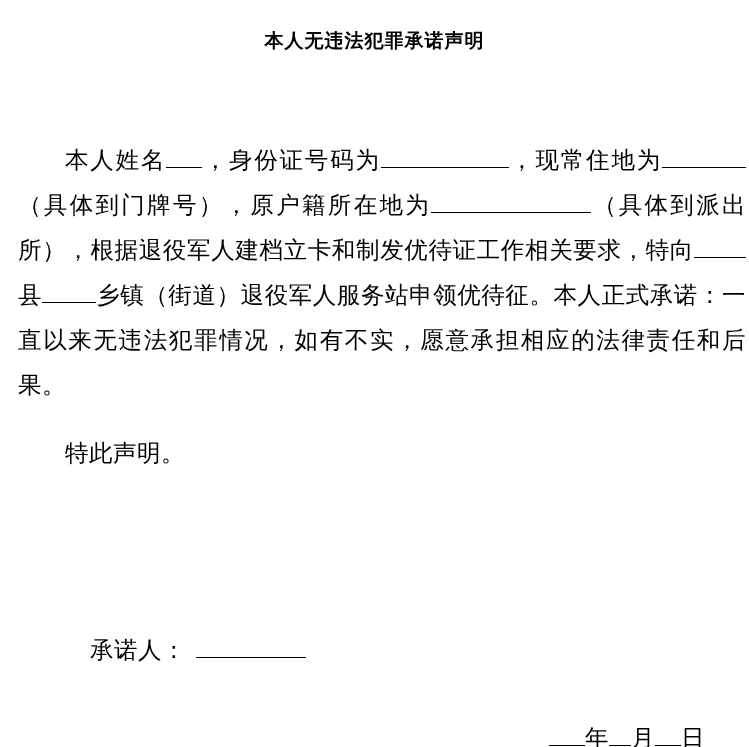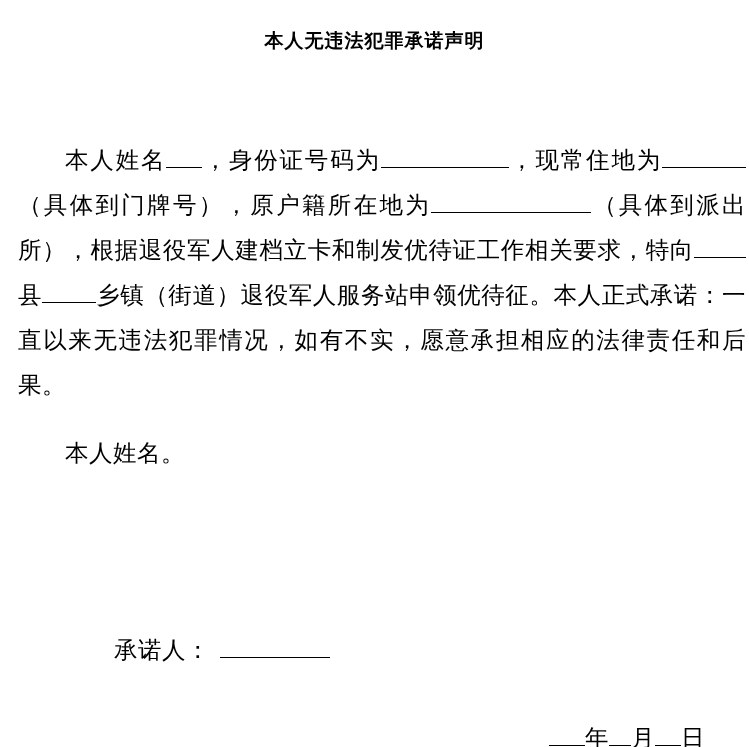--- a/index.html
+++ b/index.html
@@ -56,21 +56,20 @@
   .b-county { width: 52px; }
   .b-town   { width: 54px; }
 
   .signature-row {
     position: absolute;
     left: 90px;
     top: 606px;
     font-size: 23.5px;
     font-family: Liberation Serif, serif;
     letter-spacing: 0.5px;
-    margin-left: 24px;
   }
   .b-sign { width: 110px; margin-left: 10px; }
 
   .date-row {
     position: absolute;
     right: 44px;
     top: 694px;
     font-size: 23.5px;
     font-family: "DejaVu Sans", "Liberation Sans", sans-serif;
     letter-spacing: 0.5px;
@@ -84,21 +83,21 @@
 <body>
 
 <div class="page">
 
   <div class="doc-title">本人无违法犯罪承诺声明</div>
 
   <div class="body-block">
 
     <p class="para"><span>本人姓名</span><span class="blank b-name"></span><span>，身份证号码为</span><span class="blank b-id"></span><span>，现常住地为</span><span class="blank b-addr"></span><span>（具体到门牌号），原户籍所在地为</span><span class="blank b-house"></span><span>（具体到派出所），根据退役军人建档立卡和制发优待证工作相关要求，特向</span><span class="blank b-county"></span><span>县</span><span class="blank b-town"></span><span>乡镇（街道）退役军人服务站申领优待征。本人正式承诺：一直以来无违法犯罪情况，如有不实，愿意承担相应的法律责任和后果。</span></p>
 
-    <p class="para para-2">本人姓名。</p>
+    <p class="para para-2">特此声明。</p>
 
   </div>
 
   <div class="signature-row nowrap"><span>承诺人：</span><span class="blank b-sign"></span></div>
 
   <div class="date-row nowrap"><span class="blank b-year"></span><span>年</span><span class="blank b-month"></span><span>月</span><span class="blank b-day"></span><span>日</span></div>
 
 </div>
 
 </body></html>

